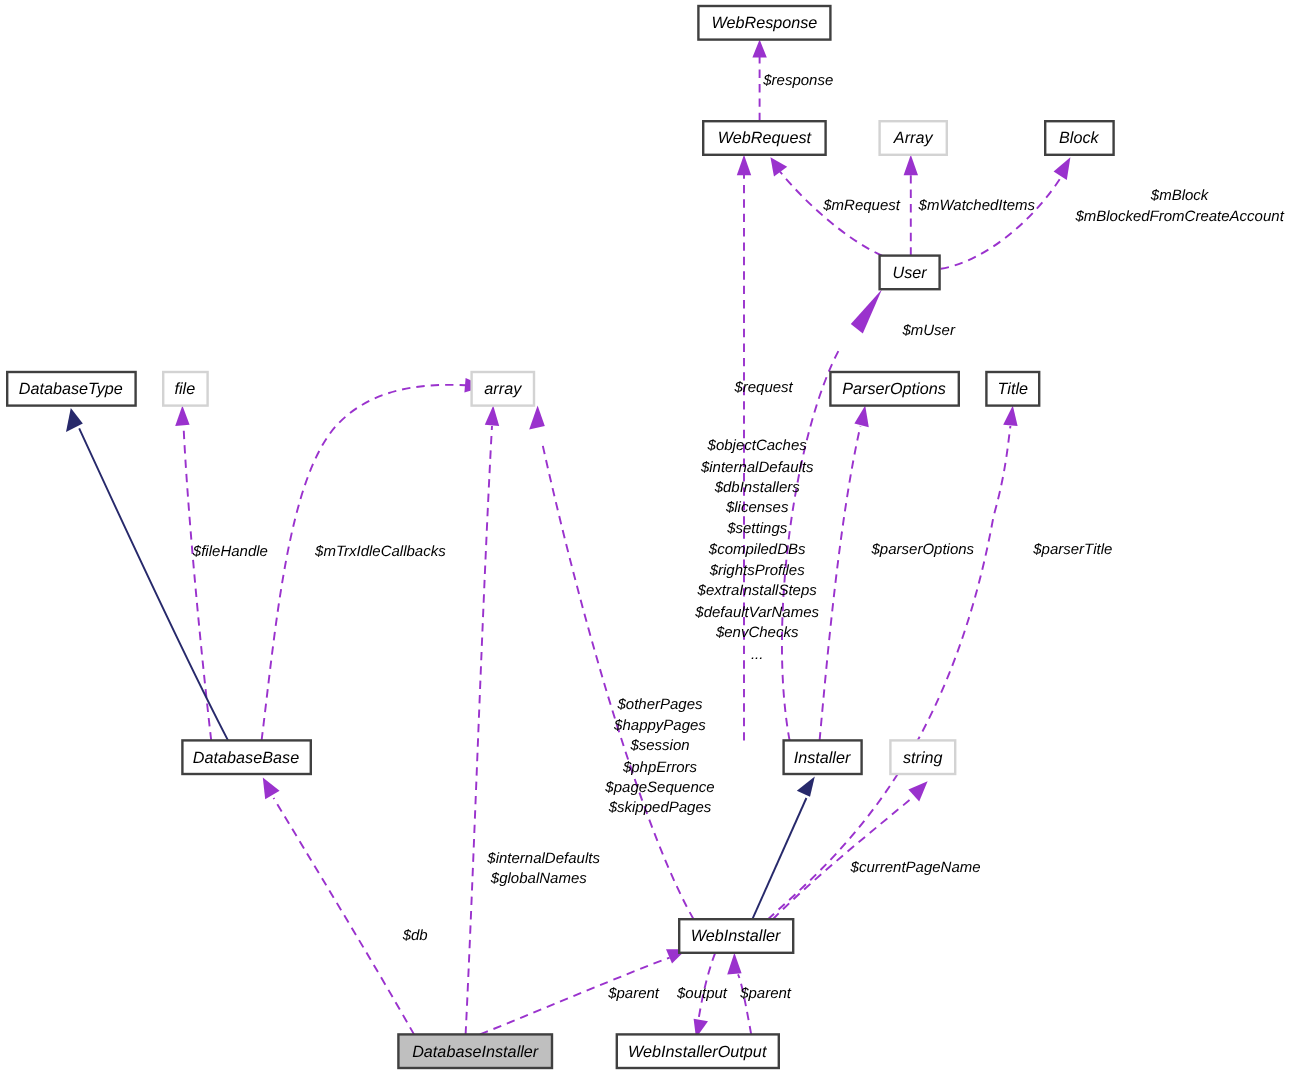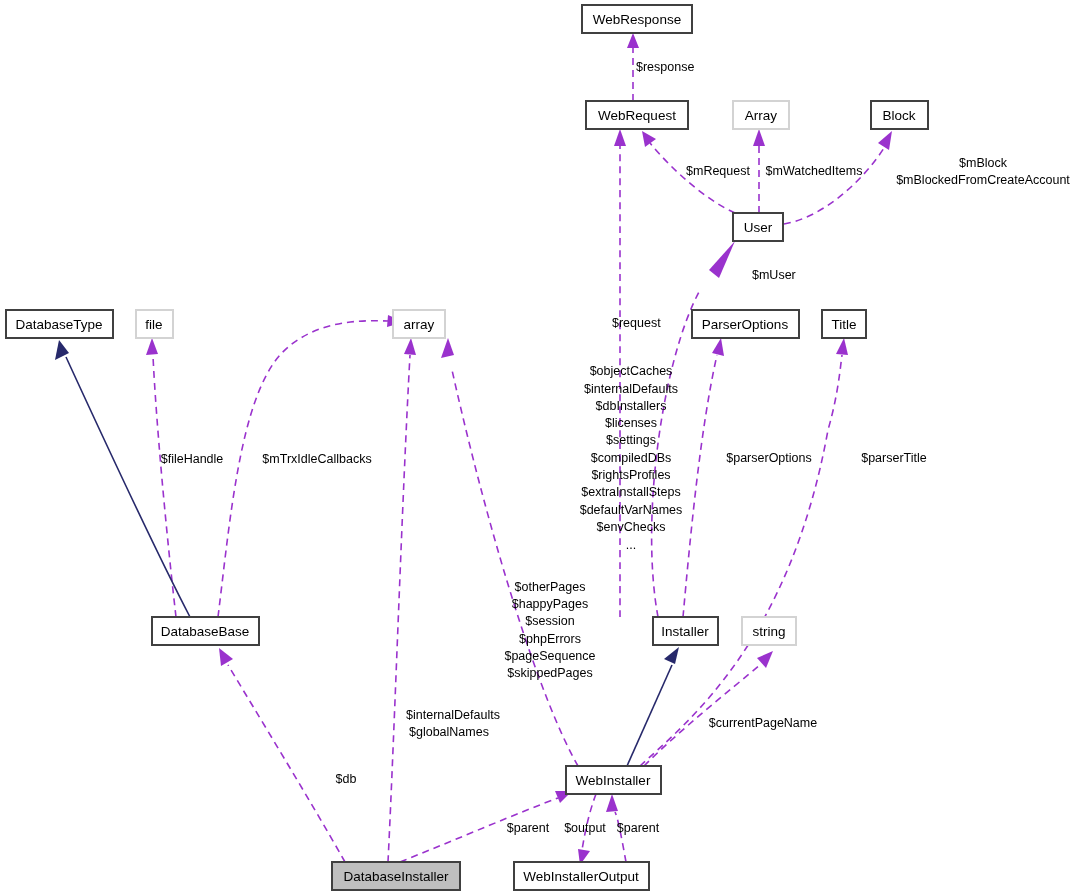--- a/index.html
+++ b/index.html
@@ -1,17 +1,17 @@
 <!DOCTYPE html>
 <html><head>
 <meta charset="utf-8">
 <style>
   html,body{margin:0;padding:0;background:#ffffff;}
   body{font-family:"Liberation Sans", sans-serif;}
-  #diagram-root{position:relative;width:1079px;height:896px;background:#ffffff;overflow:hidden;}
+  #diagram-root{position:relative;width:1079px;height:896px;background:#ffffff;overflow:hidden;font-style:italic;}
   svg#graph{position:absolute;left:0;top:0;width:1079px;height:896px;display:block;}
   .node-box{fill:#ffffff;stroke:#404040;stroke-width:2;}
   .node-box.external{stroke:#d3d3d3;stroke-width:2;}
   .node-box.current{fill:#bfbfbf;stroke:#404040;stroke-width:2;}
   .node-label{font-family:"Liberation Sans", sans-serif;font-size:13.5px;fill:#000000;text-anchor:middle;dominant-baseline:middle;}
   .edge-usage{fill:none;stroke:#9a32cd;stroke-width:1.6;stroke-dasharray:7,5;}
   .edge-inherit{fill:none;stroke:#27296b;stroke-width:1.6;}
   .arrow-usage{fill:#9a32cd;stroke:none;}
   .arrow-inherit{fill:#27296b;stroke:none;}
   .edge-label{font-family:"Liberation Sans", sans-serif;font-size:12.5px;fill:#000000;text-anchor:middle;}

